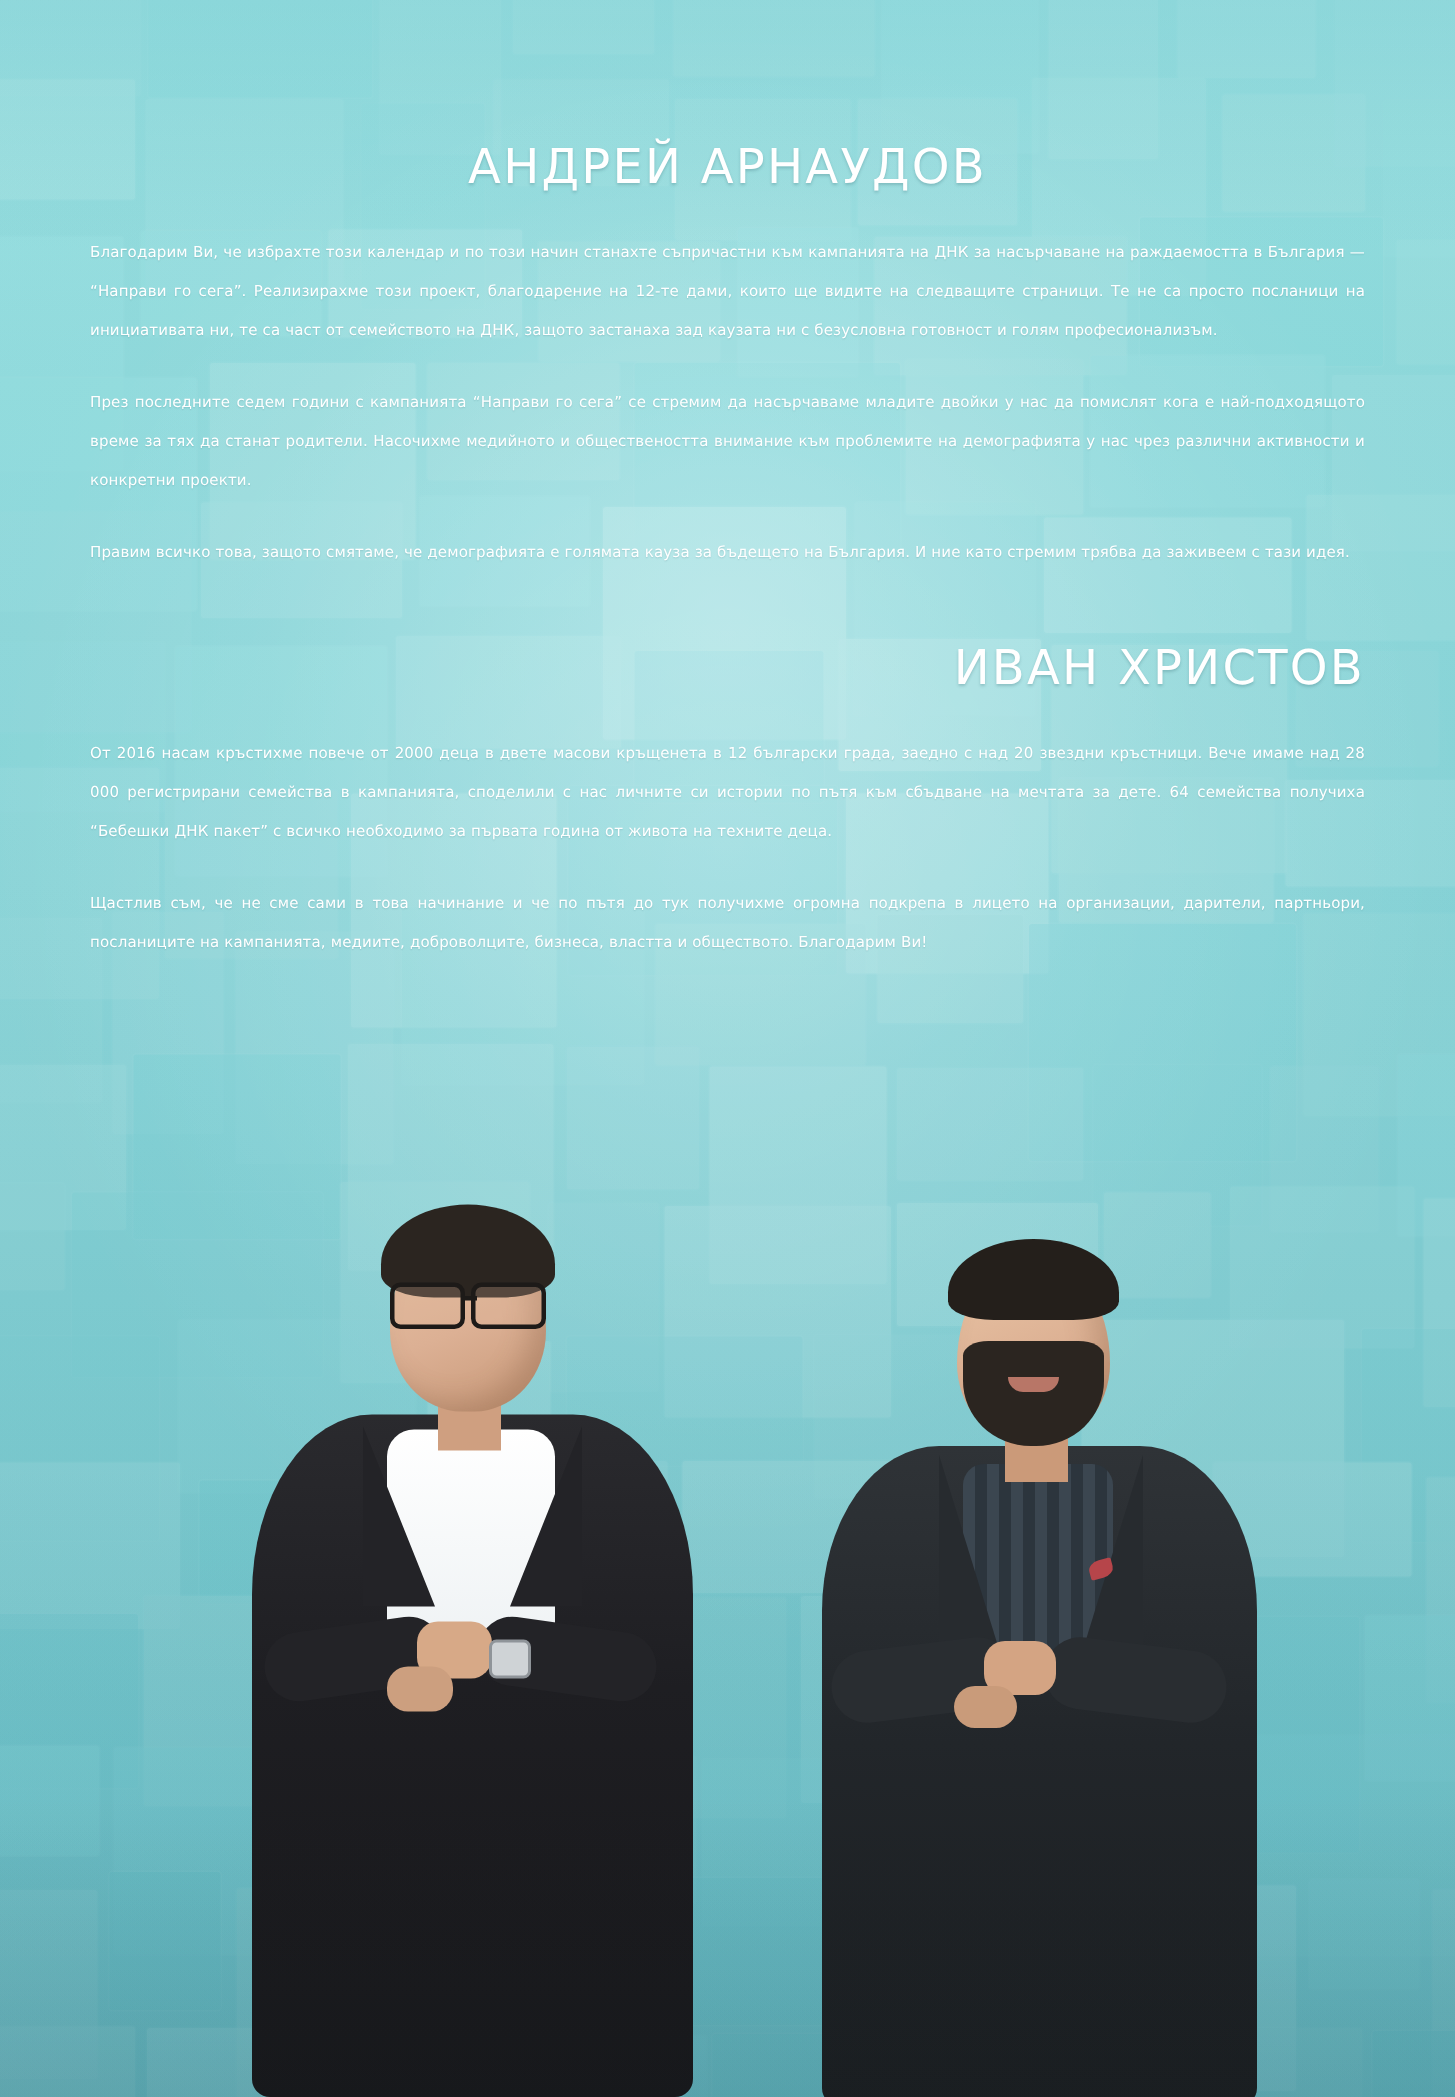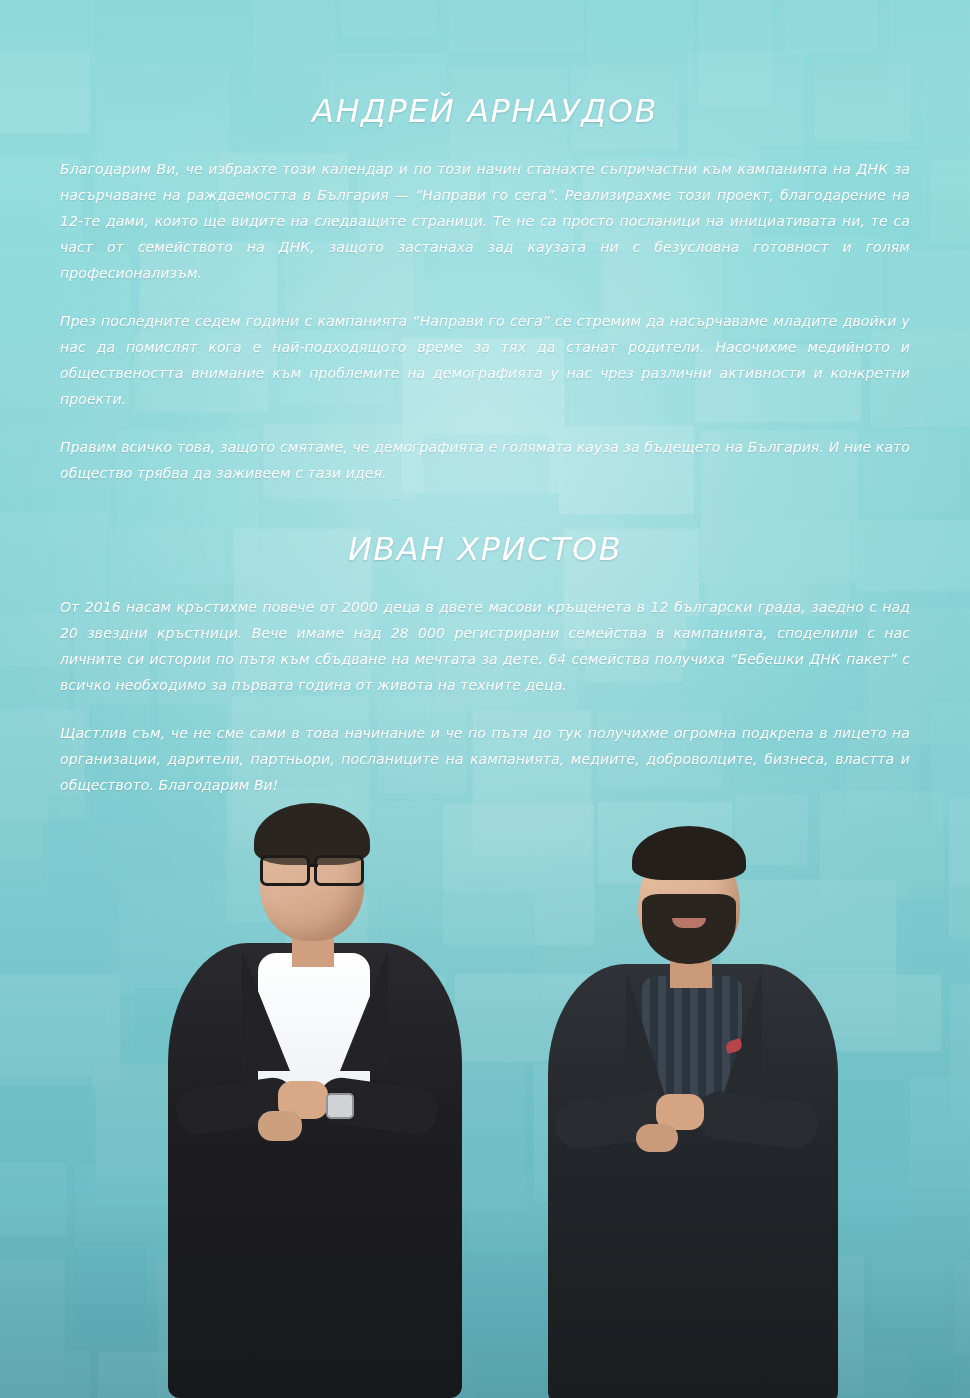--- a/index.html
+++ b/index.html
@@ -53,42 +53,42 @@
   }
 
   
   .content {
     position: absolute;
     left: 0;
     top: 0;
     width: 970px;
     padding: 0 60px;
     box-sizing: border-box;
-    font-style: italic;
   }
 
   .title {
     margin: 0;
     padding-top: 92px;
     text-align: center;
     font-family: "DejaVu Sans", sans-serif;
     font-weight: 400;
     font-size: 32px;
     letter-spacing: 1.5px;
     color: #ffffff;
     text-shadow: 0 1px 2px rgba(40,90,100,0.25);
   }
   .title.second {
     padding-top: 44px;
+    text-align: right;
   }
 
   .para {
     margin: 0 0 22px 0;
     color: #ffffff;
-    font-size: 14px;
+    font-size: 10px;
     line-height: 26px;
     text-align: justify;
     text-shadow: 0 1px 1px rgba(40,90,100,0.18);
     letter-spacing: 0.1px;
   }
   .para.first { margin-top: 26px; }
   .para.last { margin-bottom: 0; }
 
   
   .people {
@@ -480,21 +480,21 @@
       <i class="d" style="left: 779px; top: 1352px; width: 129px; height: 133px; opacity: 0.32;"></i>
       <i class="k" style="left: 915px; top: 1354px; width: 131px; height: 100px; opacity: 0.62;"></i>
     </div>
   <div class="vignette"></div>
 
   <div class="content">
 
     <h1 class="title">АНДРЕЙ АРНАУДОВ</h1>
     <p class="para first">Благодарим Ви, че избрахте този календар и по този начин станахте съпричастни към кампанията на ДНК за насърчаване на раждаемостта в България — “Направи го сега”. Реализирахме този проект, благодарение на 12-те дами, които ще видите на следващите страници. Те не са просто посланици на инициативата ни, те са част от семейството на ДНК, защото застанаха зад каузата ни с безусловна готовност и голям професионализъм.</p>
     <p class="para">През последните седем години с кампанията “Направи го сега” се стремим да насърчаваме младите двойки у нас да помислят кога е най-подходящото време за тях да станат родители. Насочихме медийното и обществеността внимание към проблемите на демографията у нас чрез различни активности и конкретни проекти.</p>
-    <p class="para last">Правим всичко това, защото смятаме, че демографията е голямата кауза за бъдещето на България. И ние като общество трябва да заживеем с тази идея.</p>
+    <p class="para last">Правим всичко това, защото смятаме, че демографията е голямата кауза за бъдещето на България. И ние като стремим трябва да заживеем с тази идея.</p>
 
     <h1 class="title second">ИВАН ХРИСТОВ</h1>
     <p class="para first">От 2016 насам кръстихме повече от 2000 деца в двете масови кръщенета в 12 български града, заедно с над 20 звездни кръстници. Вече имаме над 28 000 регистрирани семейства в кампанията, споделили с нас личните си истории по пътя към сбъдване на мечтата за дете. 64 семейства получиха “Бебешки ДНК пакет” с всичко необходимо за първата година от живота на техните деца.</p>
     <p class="para last">Щастлив съм, че не сме сами в това начинание и че по пътя до тук получихме огромна подкрепа в лицето на организации, дарители, партньори, посланиците на кампанията, медиите, доброволците, бизнеса, властта и обществото. Благодарим Ви!</p>
 
   </div>
 
   <div class="people">
 
     <div class="person p1">

